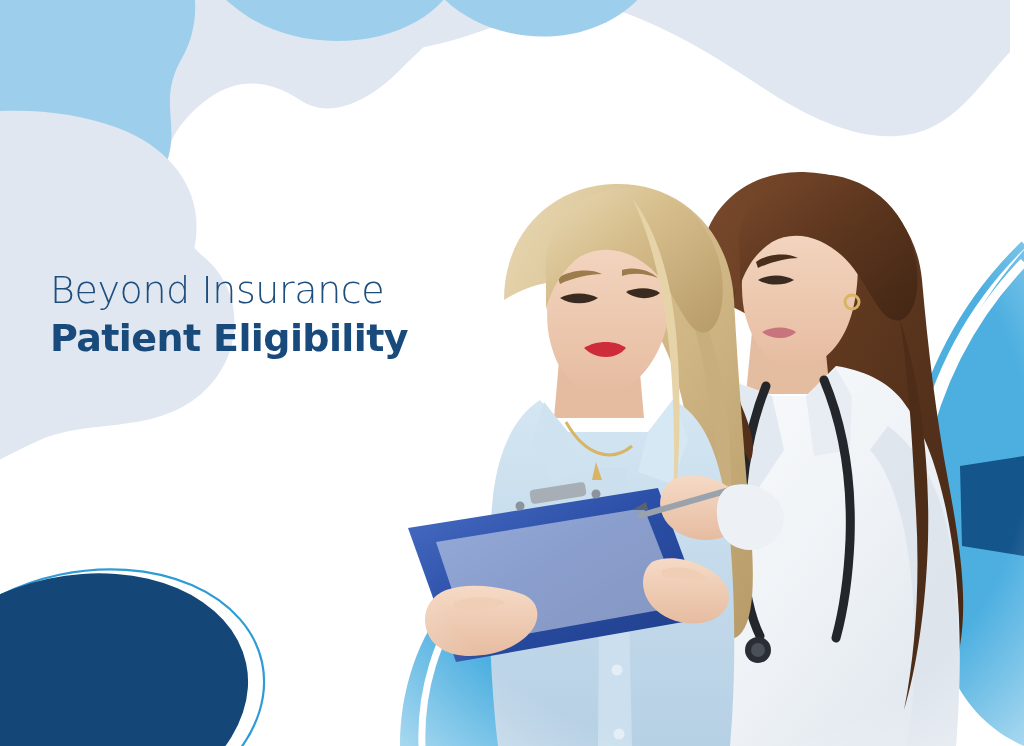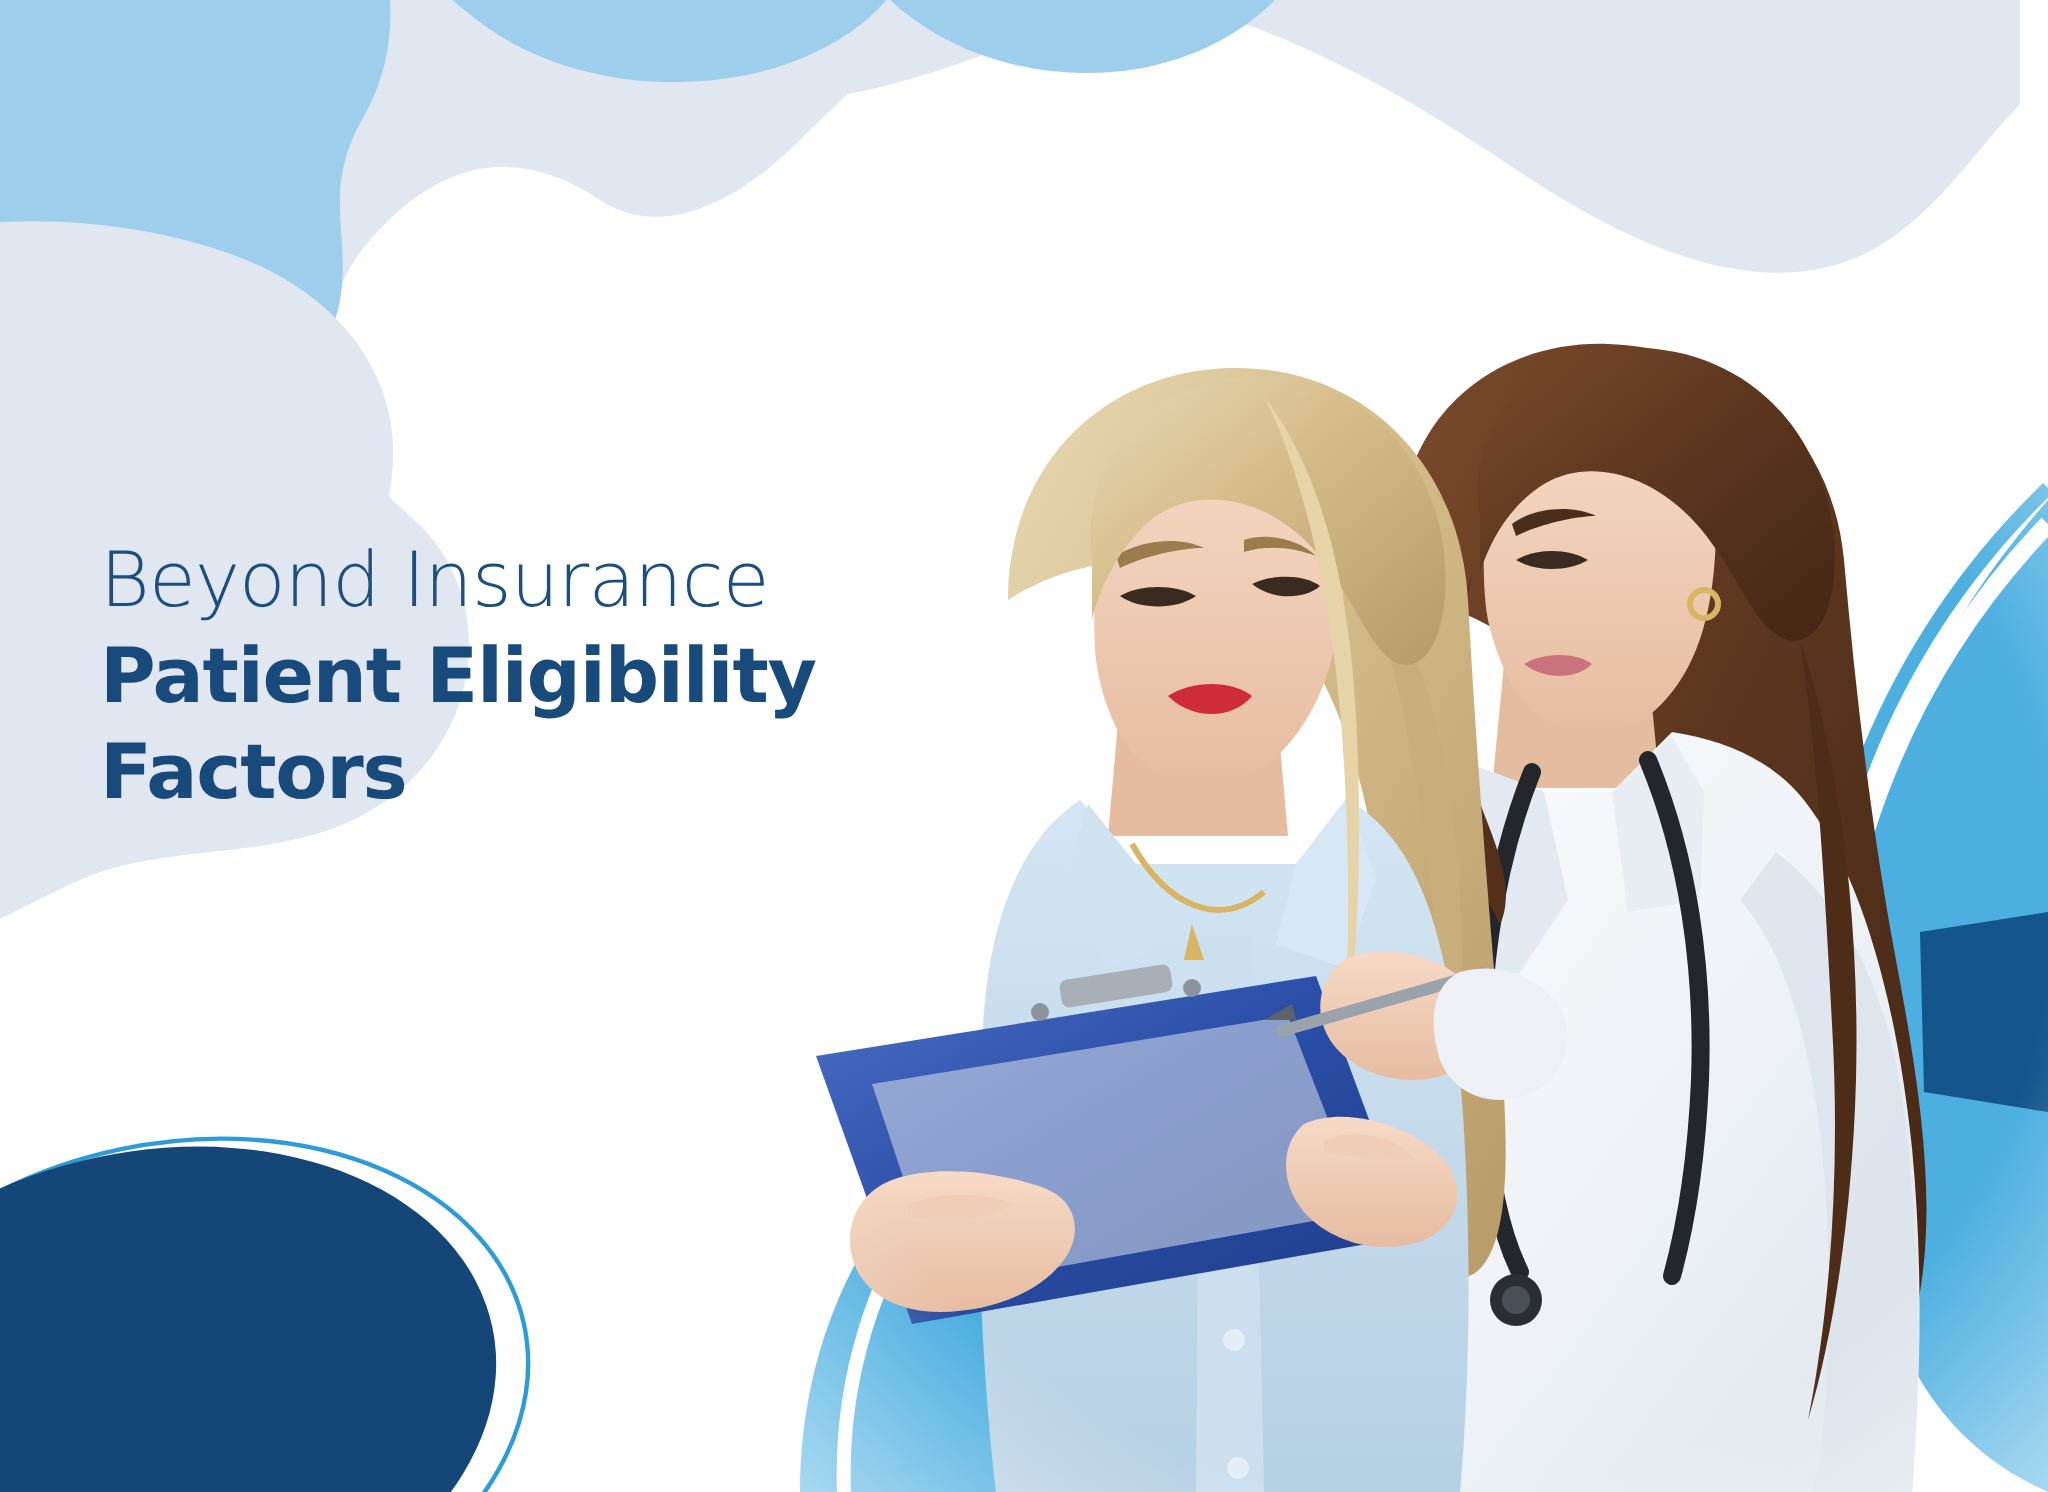--- a/index.html
+++ b/index.html
@@ -390,16 +390,15 @@
         <path fill="#EDF1F6" d="M330,336 C352,330 374,340 382,358 C388,374 380,392 362,398 C344,404 326,396 320,380 C314,362 316,342 330,336 Z"></path>
       </g>
 
       <rect x="0" y="0" width="624" height="596" fill="url(#fadeedge)"></rect>
     </svg>
   </div>
 
   <div class="headline">
     <span class="headline-line light">Beyond Insurance</span>
     <span class="headline-line bold">Patient Eligibility</span>
-    <span class="headline-line bold">Factors</span>
   </div>
 
 </div>
 
 </body></html>

